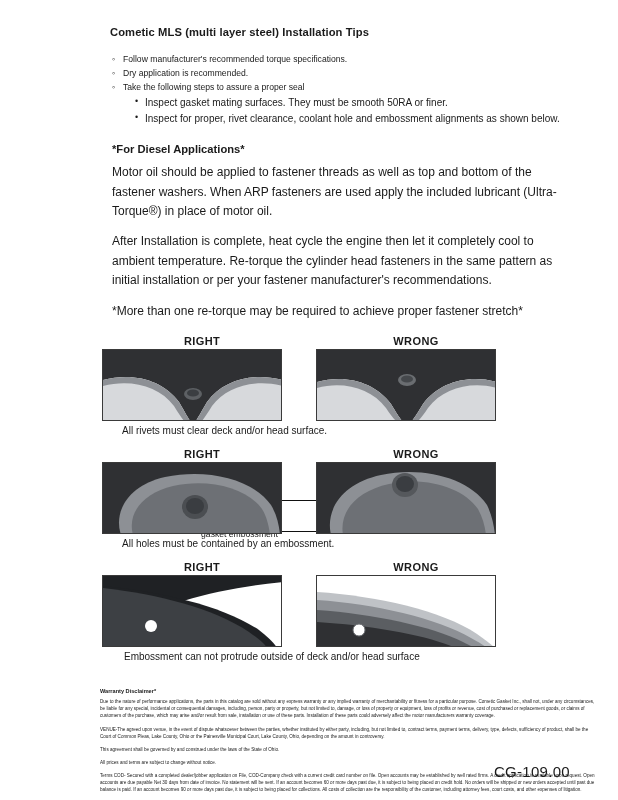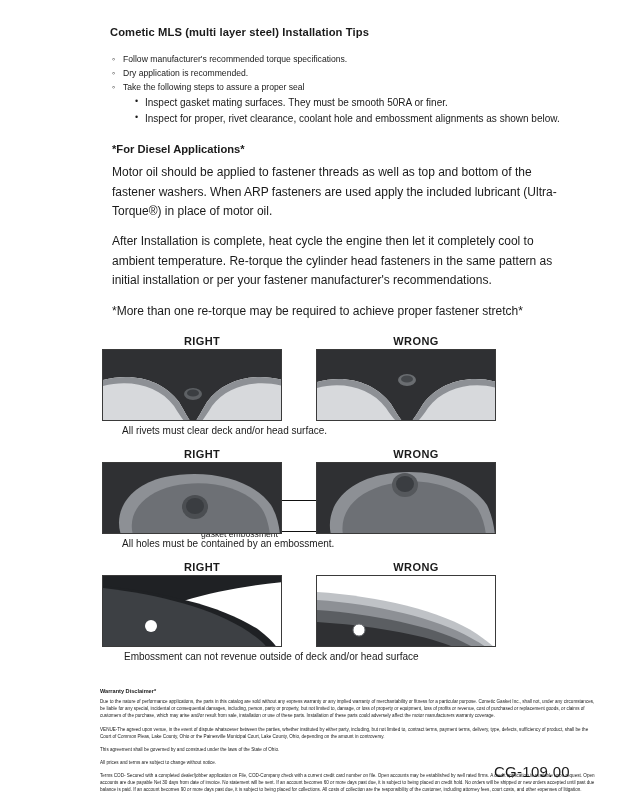--- a/index.html
+++ b/index.html
@@ -283,21 +283,21 @@
             <path d="M0,16 C60,20 124,34 160,58 C170,65 176,70 178,72 H0 Z" fill="#bfc2c6"></path>
             <path d="M0,24 C58,28 120,42 154,62 C163,67 168,70 170,72 H0 Z" fill="#8d9095"></path>
             <path d="M0,34 C56,38 114,50 146,66 C152,69 156,71 158,72 H0 Z" fill="#5b5e62"></path>
             <path d="M0,46 C50,49 104,58 134,70 C138,71 140,72 141,72 H0 Z" fill="#2f3033"></path>
             <circle cx="42" cy="54" r="6" fill="#ffffff" stroke="#6a6d71" stroke-width="1"></circle>
           </svg>
         </div>
       </div>
     </div>
     <div class="cap-wrap indent">
-      <div class="caption">Embossment can not revenue outside of deck and/or head surface</div>
+      <div class="caption">Embossment can not protrude outside of deck and/or head surface</div>
     </div>
 
   </div>
 
   <div class="warranty">
     <h3>Warranty Disclaimer*</h3>
     <p>Due to the nature of performance applications, the parts in this catalog are sold without any express warranty or any implied warranty of merchantability or fitness for a particular purpose.  Cometic Gasket Inc., shall not, under any circumstances, be liable for any special, incidental or consequential damages, including, person, party or property, but not limited to, damage, or loss of property or equipment, loss of profits or revenue, cost of purchased or replacement goods, or claims of customers of the purchase, which may arise and/or result from sale, installation or use of these parts.  Installation of these parts could adversely affect the motor manufacturers warranty coverage.</p>
     <p>VENUE-The agreed upon venue, in the event of dispute whatsoever between the parties, whether instituted by either party, including, but not limited to, contract terms, payment terms, delivery, type, defects, sufficiency of product, shall be the Court of Common Pleas, Lake County, Ohio or the Painesville Municipal Court, Lake County, Ohio, depending on the amount in controversy.</p>
     <p>This agreement shall be governed by and construed under the laws of the State of Ohio.</p>
     <p>All prices and terms are subject to change without notice.</p>

